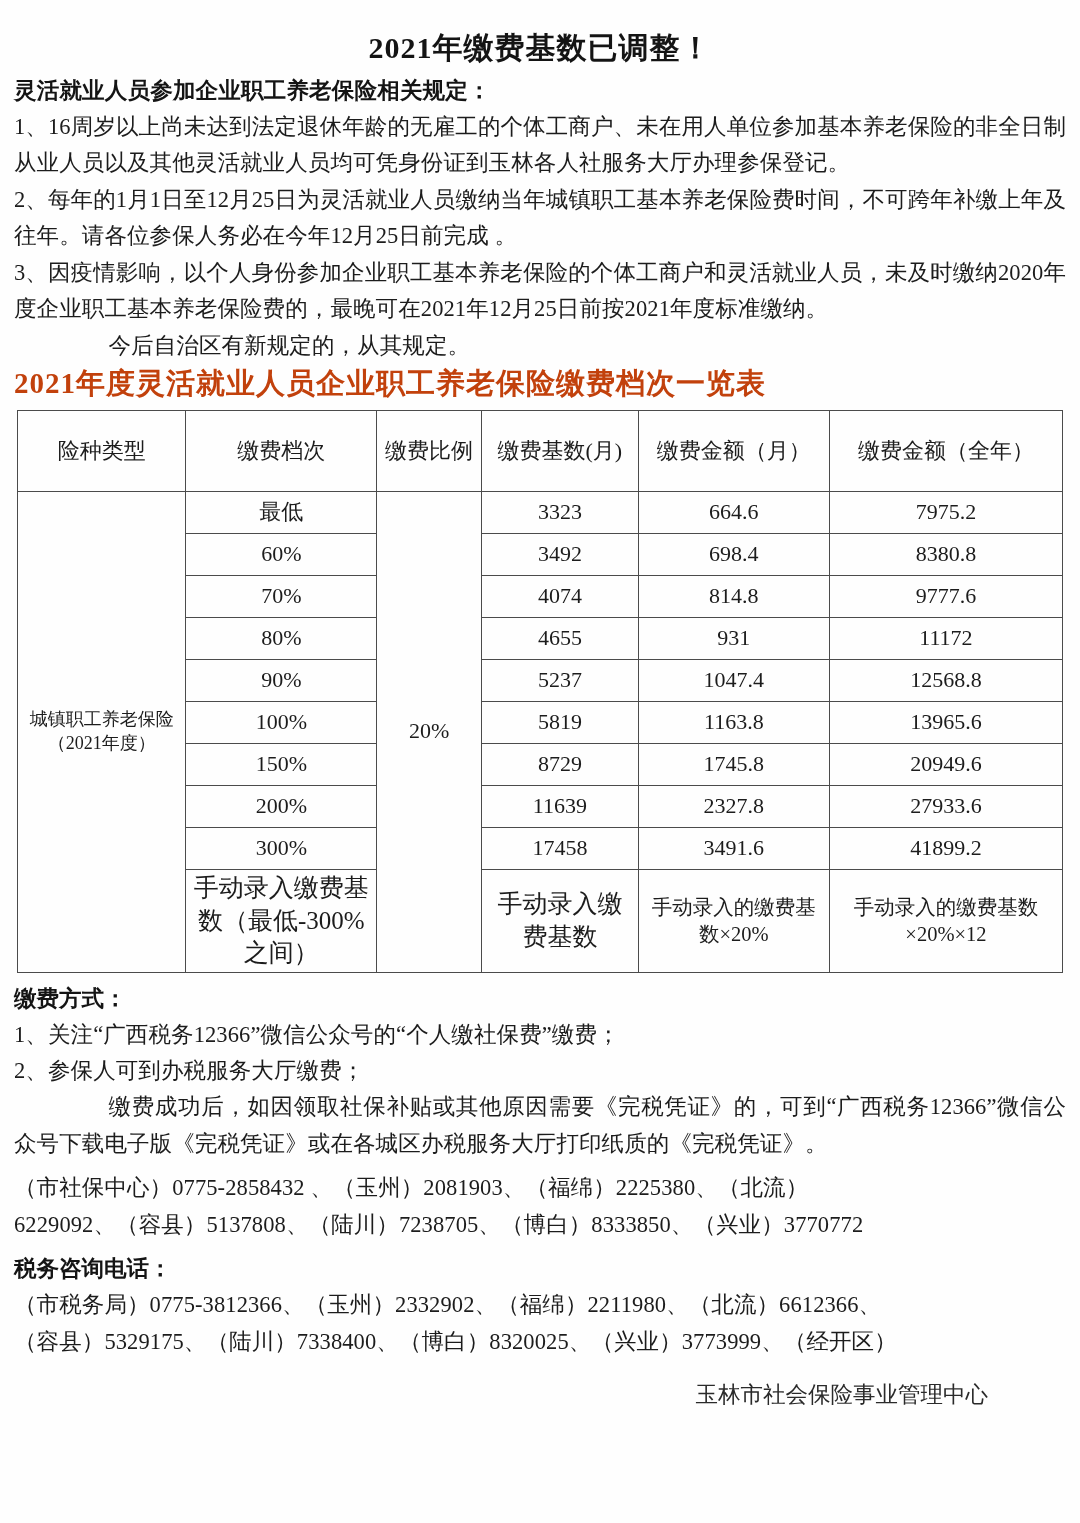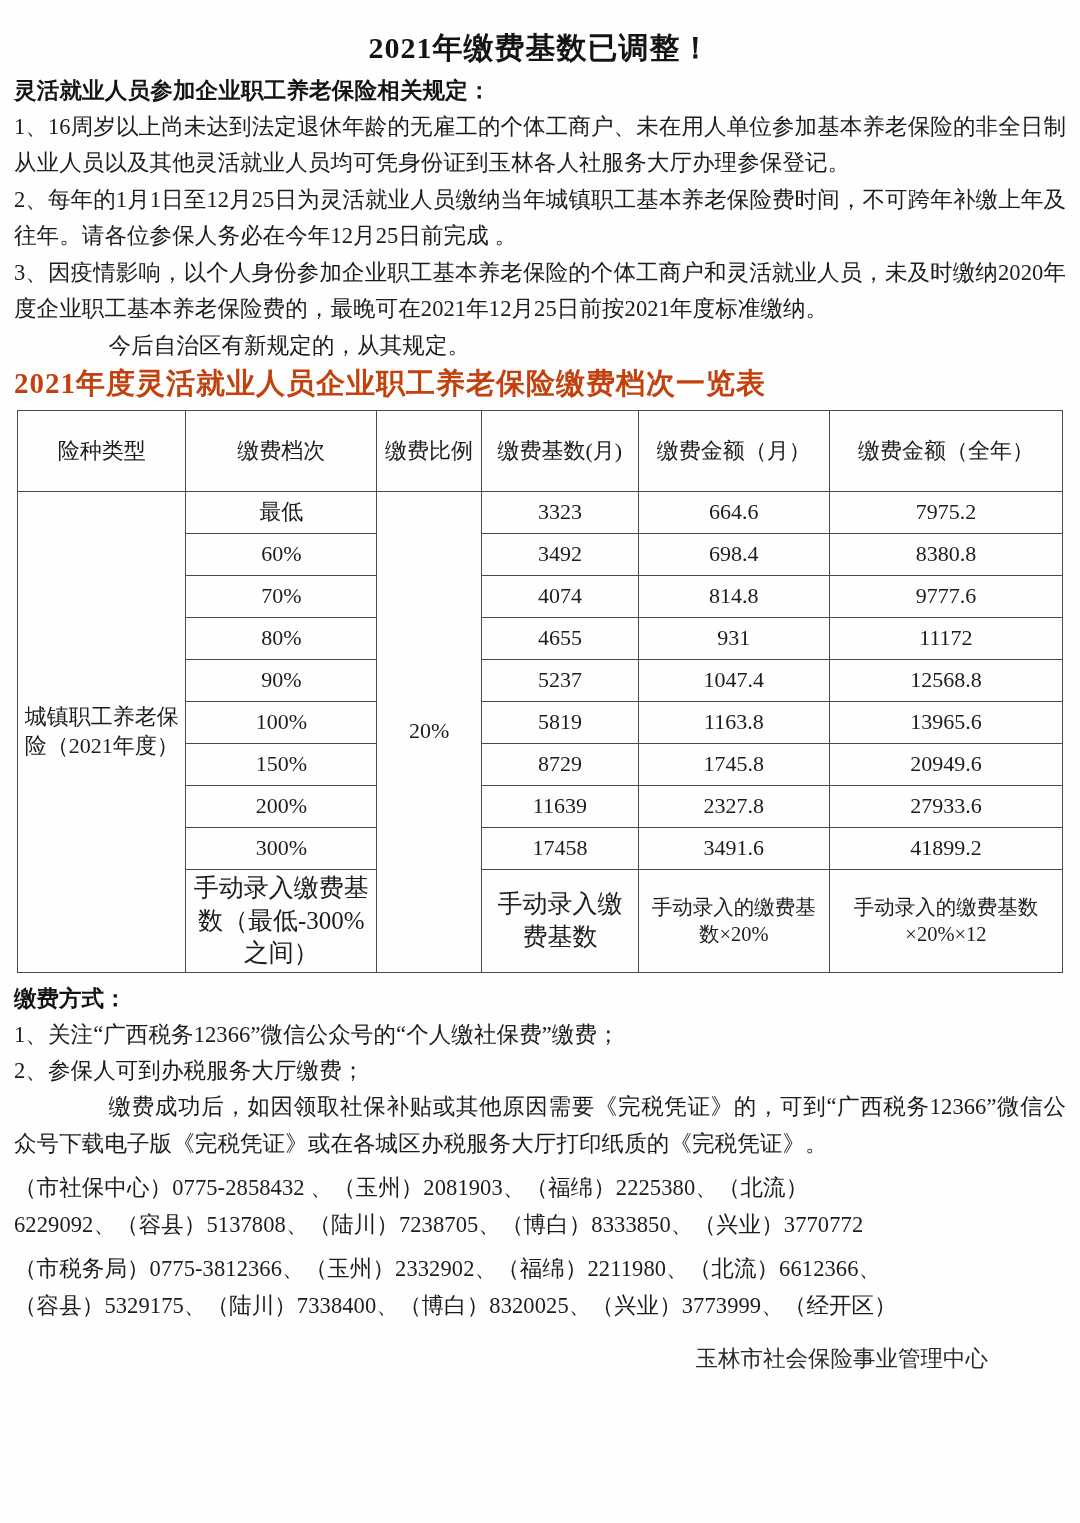--- a/index.html
+++ b/index.html
@@ -100,21 +100,21 @@
     height: 37px;
     font-size: 22px;
   }
   .col-1 { width: 148px; }
   .col-2 { width: 168px; }
   .col-3 { width: 92px; }
   .col-4 { width: 138px; }
   .col-5 { width: 168px; }
   .col-6 { width: 205px; }
   td.cat-cell {
-    font-size: 22px;
+    font-size: 18px;
     line-height: 1.45;
     margin-left: 44px;
   }
   td.ratio-cell {
     font-size: 22px;
   }
   td.manual-cell {
     height: 96px;
     font-size: 25px;
     line-height: 1.42;
@@ -255,20 +255,21 @@
     <div class="para">2、参保人可到办税服务大厅缴费；</div>
     <div class="para indent">缴费成功后，如因领取社保补贴或其他原因需要《完税凭证》的，可到“广西税务12366”微信公众号下载电子版《完税凭证》或在各城区办税服务大厅打印纸质的《完税凭证》。</div>
   </div>
 
   <div class="section">
     <div class="para">（市社保中心）0775-2858432 、（玉州）2081903、（福绵）2225380、（北流）</div>
     <div class="para">6229092、（容县）5137808、（陆川）7238705、（博白）8333850、（兴业）3770772</div>
   </div>
 
   <div class="section">
+    <div class="section-head">税务咨询电话：</div>
     <div class="para">（市税务局）0775-3812366、（玉州）2332902、（福绵）2211980、（北流）6612366、</div>
     <div class="para">（容县）5329175、（陆川）7338400、（博白）8320025、（兴业）3773999、（经开区）</div>
   </div>
 
   <div class="sign-block">
     <div class="sign">玉林市社会保险事业管理中心</div>
 
   </div>
 
 </div>

